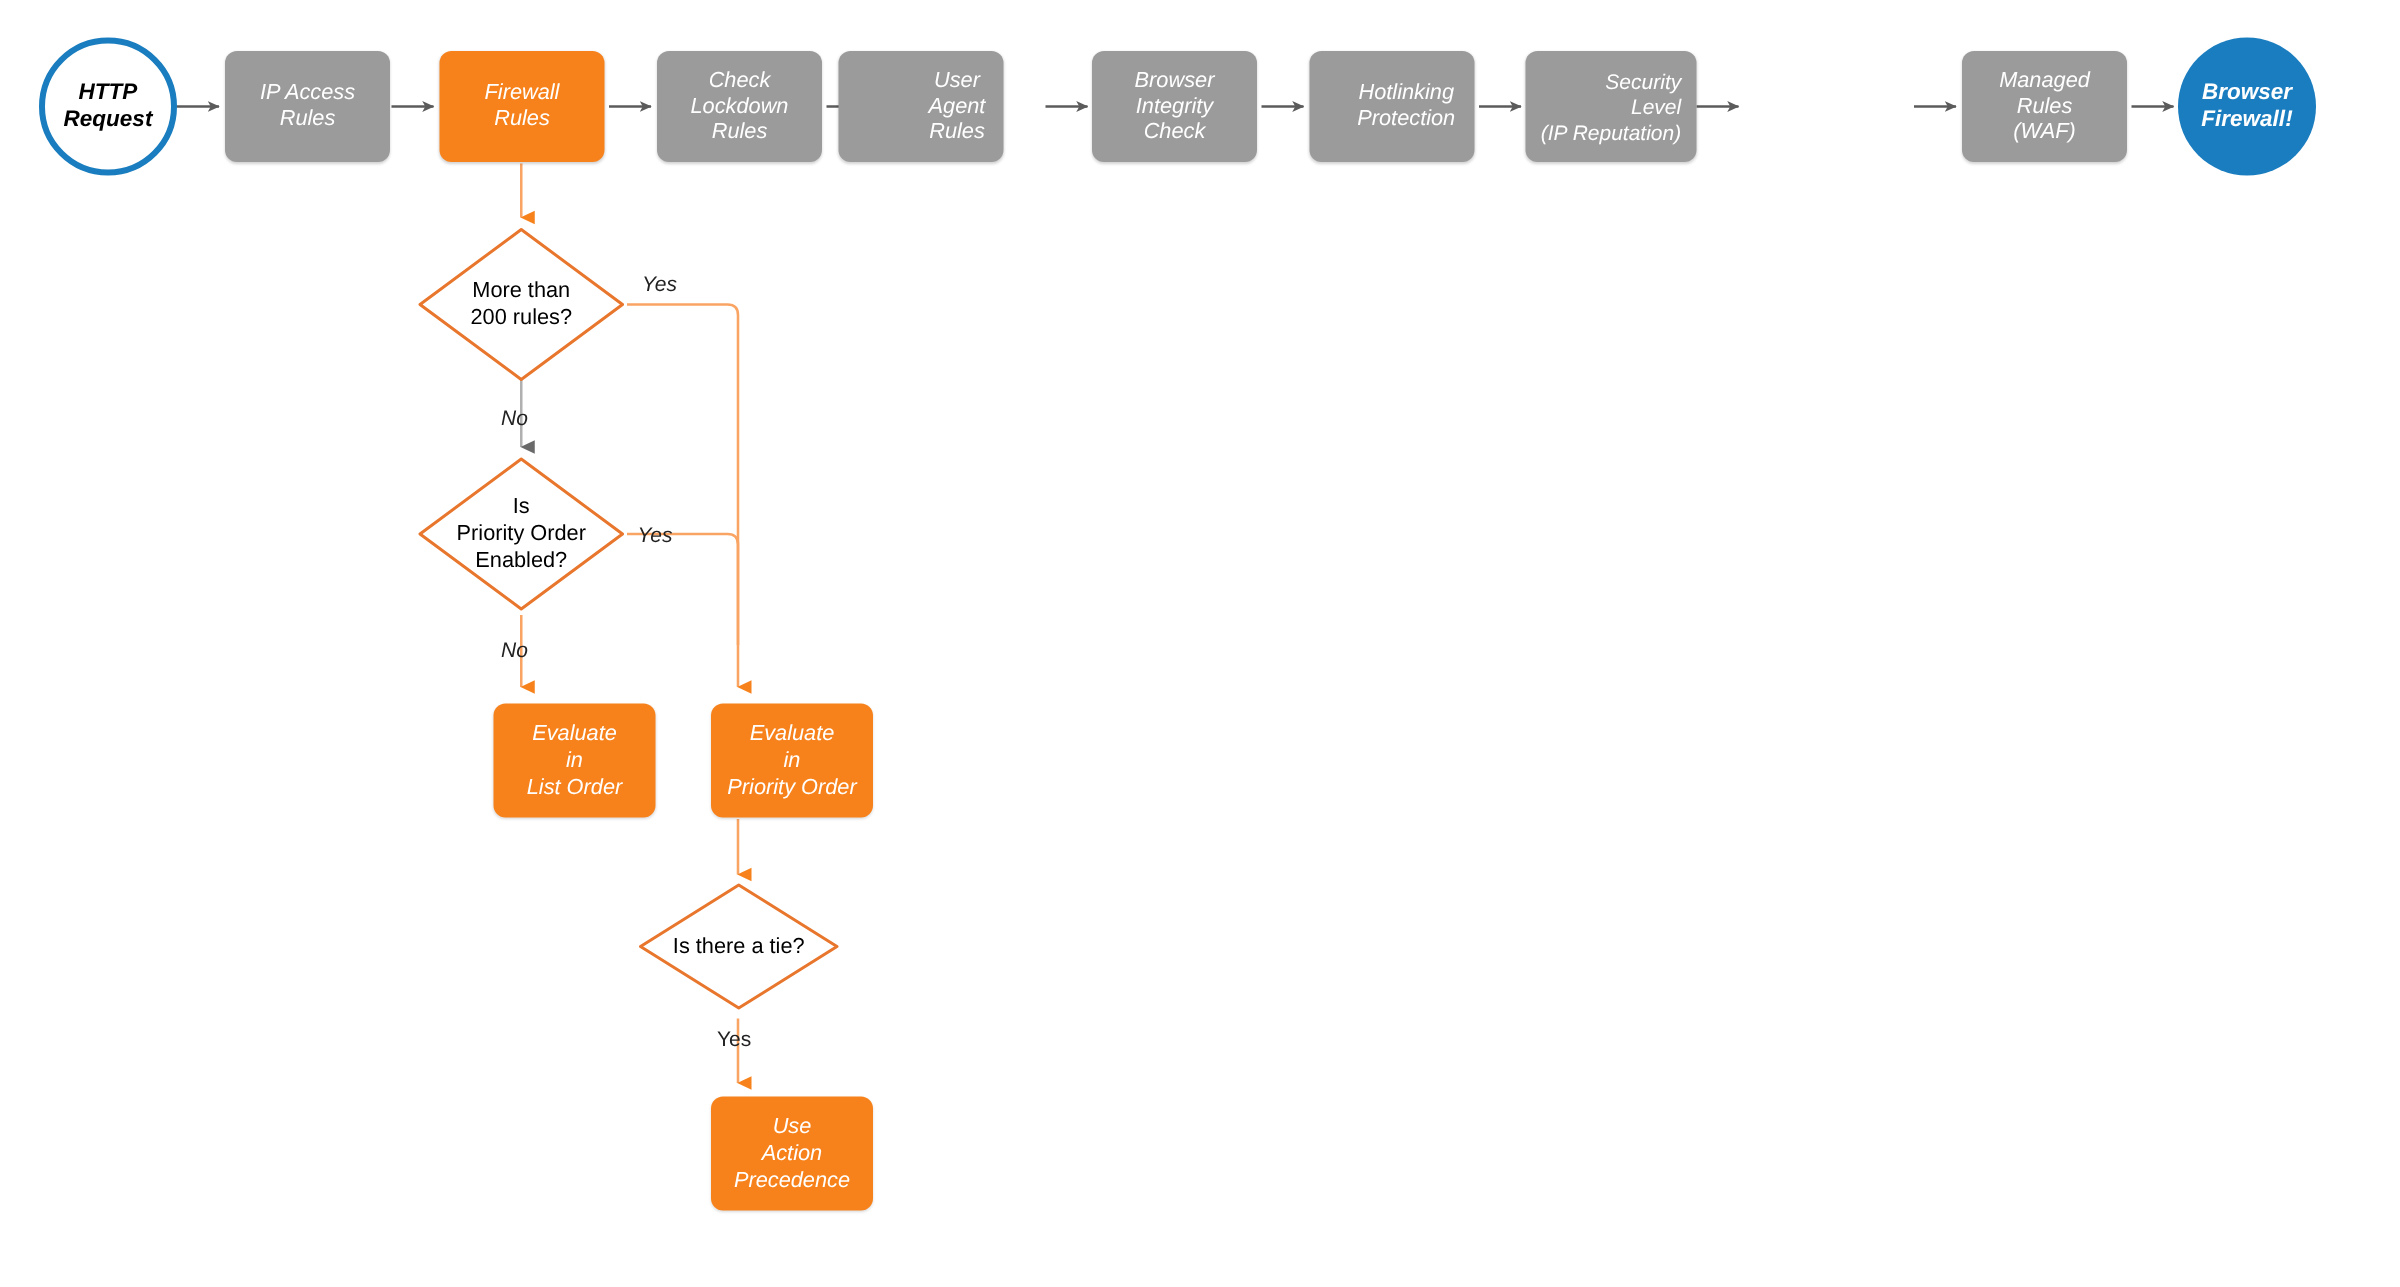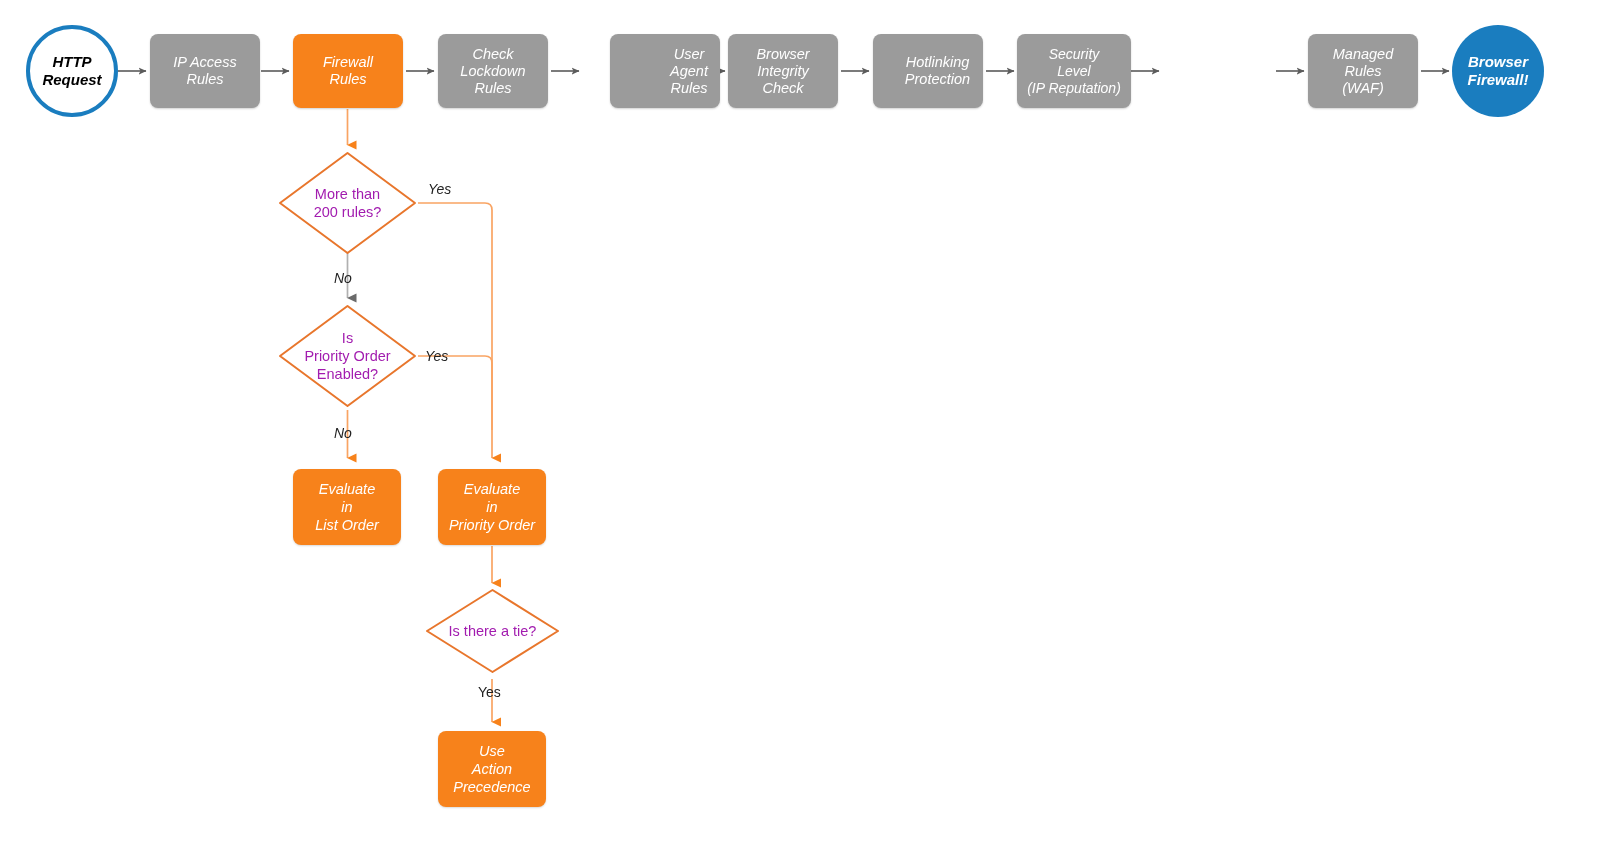--- a/index.html
+++ b/index.html
@@ -47,20 +47,21 @@
     font-style: italic;
     font-size: 14.5px;
     line-height: 17px;
     box-shadow: 0 1px 2px rgba(0,0,0,0.18);
   }
   .proc.accent {
     background: #f7821b;
   }
   .proc.wide {
     width: 114px;
+    text-align: right;
   }
   
   .term {
     width: 92px;
     height: 92px;
     border-radius: 50%;
     font-style: italic;
     font-weight: bold;
     font-size: 15px;
     line-height: 18px;
@@ -70,21 +71,21 @@
     border: 4px solid #1a7dbf;
     color: #000000;
   }
   .term.end {
     background: #1a7dbf;
     color: #ffffff;
     border: 0;
   }
   
   .decision {
-    color: #a21caf;
+    color: #000000;
     font-size: 14.5px;
     line-height: 18px;
     font-style: normal;
     z-index: 3;
   }
   .decision .dtext {
     position: relative;
     z-index: 2;
     padding: 0 4px;
   }
@@ -100,20 +101,21 @@
   .action {
     width: 108px;
     height: 76px;
     border-radius: 8px;
     background: #f7821b;
     color: #ffffff;
     font-style: italic;
     font-size: 14.5px;
     line-height: 18px;
     box-shadow: 0 1px 2px rgba(0,0,0,0.15);
+    margin-left: 36px;
   }
   
   .edge-label {
     position: absolute;
     font-size: 14px;
     font-style: italic;
     color: #222222;
     white-space: nowrap;
     z-index: 4;
   }
@@ -181,21 +183,21 @@
     <span style="white-space:pre-line;">Firewall
 Rules</span>
   </div>
 
   <div class="node proc" style="left:438px; top:34px;">
     <span style="white-space:pre-line;">Check
 Lockdown
 Rules</span>
   </div>
 
-  <div class="node proc" style="left:610px; top:34px;padding-left:48px;">
+  <div class="node proc" style="left:559px; top:34px;padding-left:48px;">
     <span style="white-space:pre-line;">User Agent
 Rules</span>
   </div>
 
   <div class="node proc" style="left:728px; top:34px;">
     <span style="white-space:pre-line;">Browser
 Integrity
 Check</span>
   </div>
 

